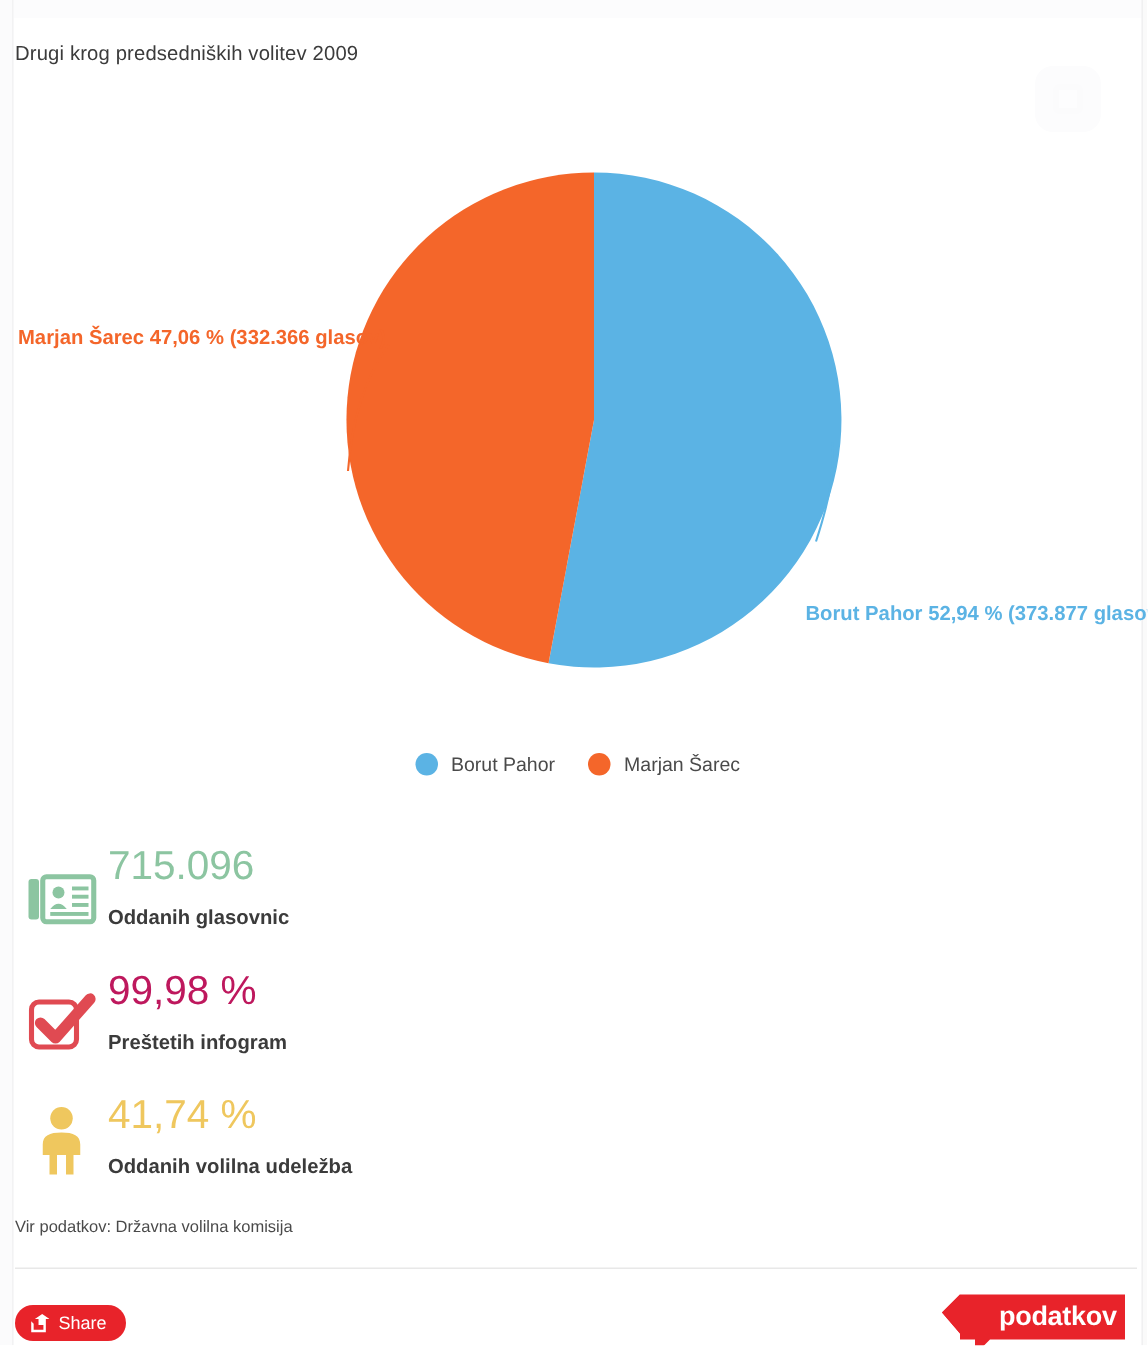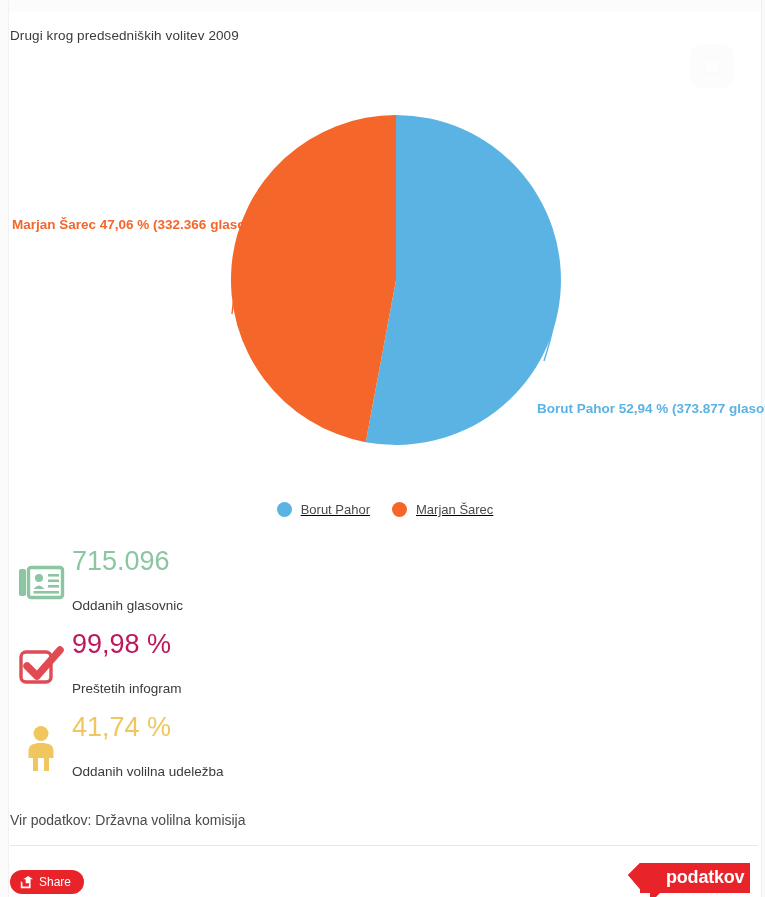--- a/index.html
+++ b/index.html
@@ -87,58 +87,58 @@
 
   
   .legend {
     position: absolute;
     left: 0; top: 490px;
     width: 750px;
     display: flex;
     justify-content: center;
     align-items: center;
     gap: 22px;
-    text-decoration: underline;
   }
   .legend-item { display: flex; align-items: center; gap: 9px; }
   .legend-dot { width: 15px; height: 15px; border-radius: 50%; display: block; }
   .legend-text { font-size: 13px; color: #4a4a4a; }
 
   
   .stats { position: absolute; left: 0px; top: 524px; width: 750px; }
   .stat-row {
     position: relative;
     height: 83px;
     display: flex;
-    align-items: center;
+    align-items: flex-end;
   }
   .stat-icon {
     width: 62px;
     min-width: 62px;
     padding-top: 10px;
     display: flex;
     justify-content: center;
   }
   .stat-body { padding-top: 2px; }
   .stat-value {
     font-size: 27px;
     line-height: 34px;
     font-weight: normal;
   }
   .stat-label {
     font-size: 13.5px;
     color: #3b3b3b;
-    margin-top: 20px;
+    margin-top: 10px;
+    font-weight: bold;
   }
 
   
   .source {
     position: absolute;
     left: 0px; top: 800px;
-    font-size: 14px;
+    font-size: 11px;
     color: #4a4a4a;
   }
   .divider {
     position: absolute;
     left: 0px; top: 833px;
     width: 748px; height: 1px;
     background: #e8e8e8;
   }
 
   

